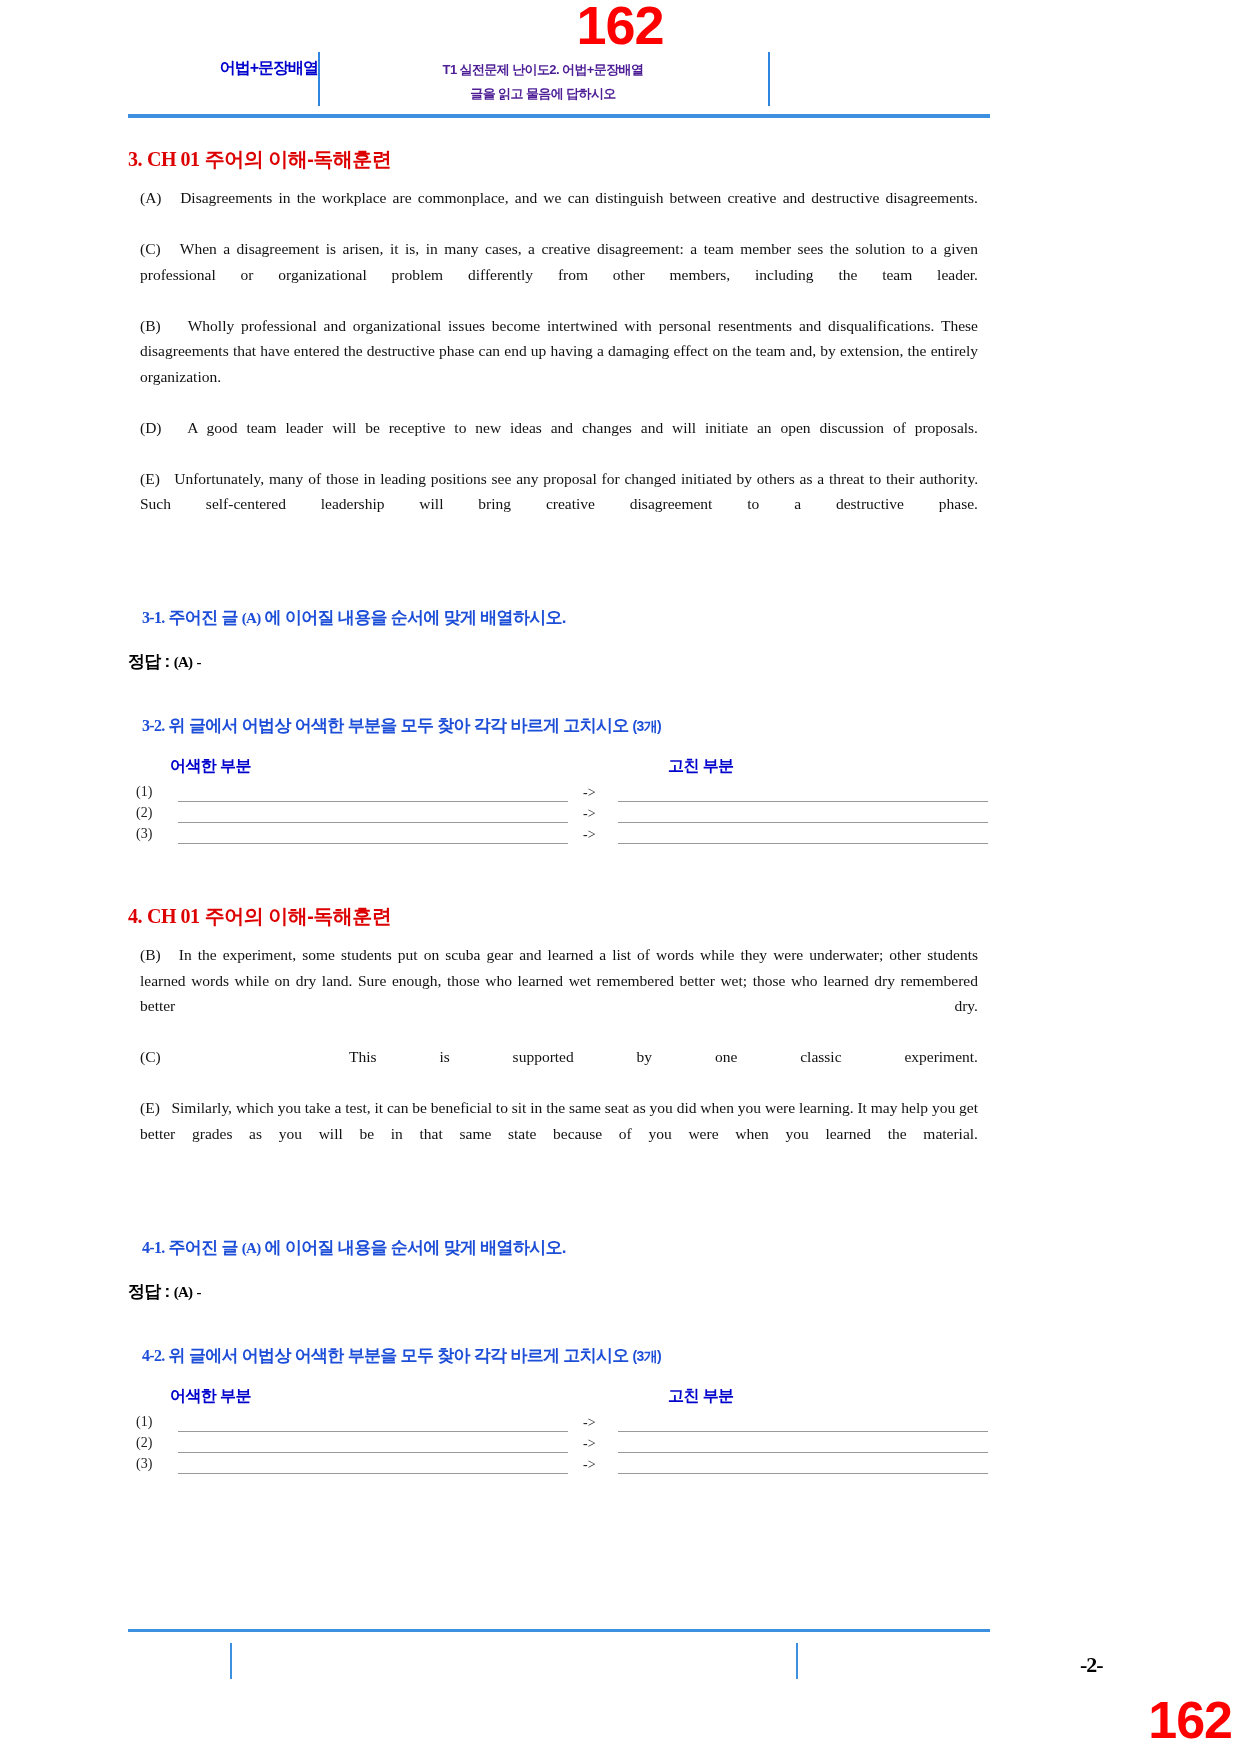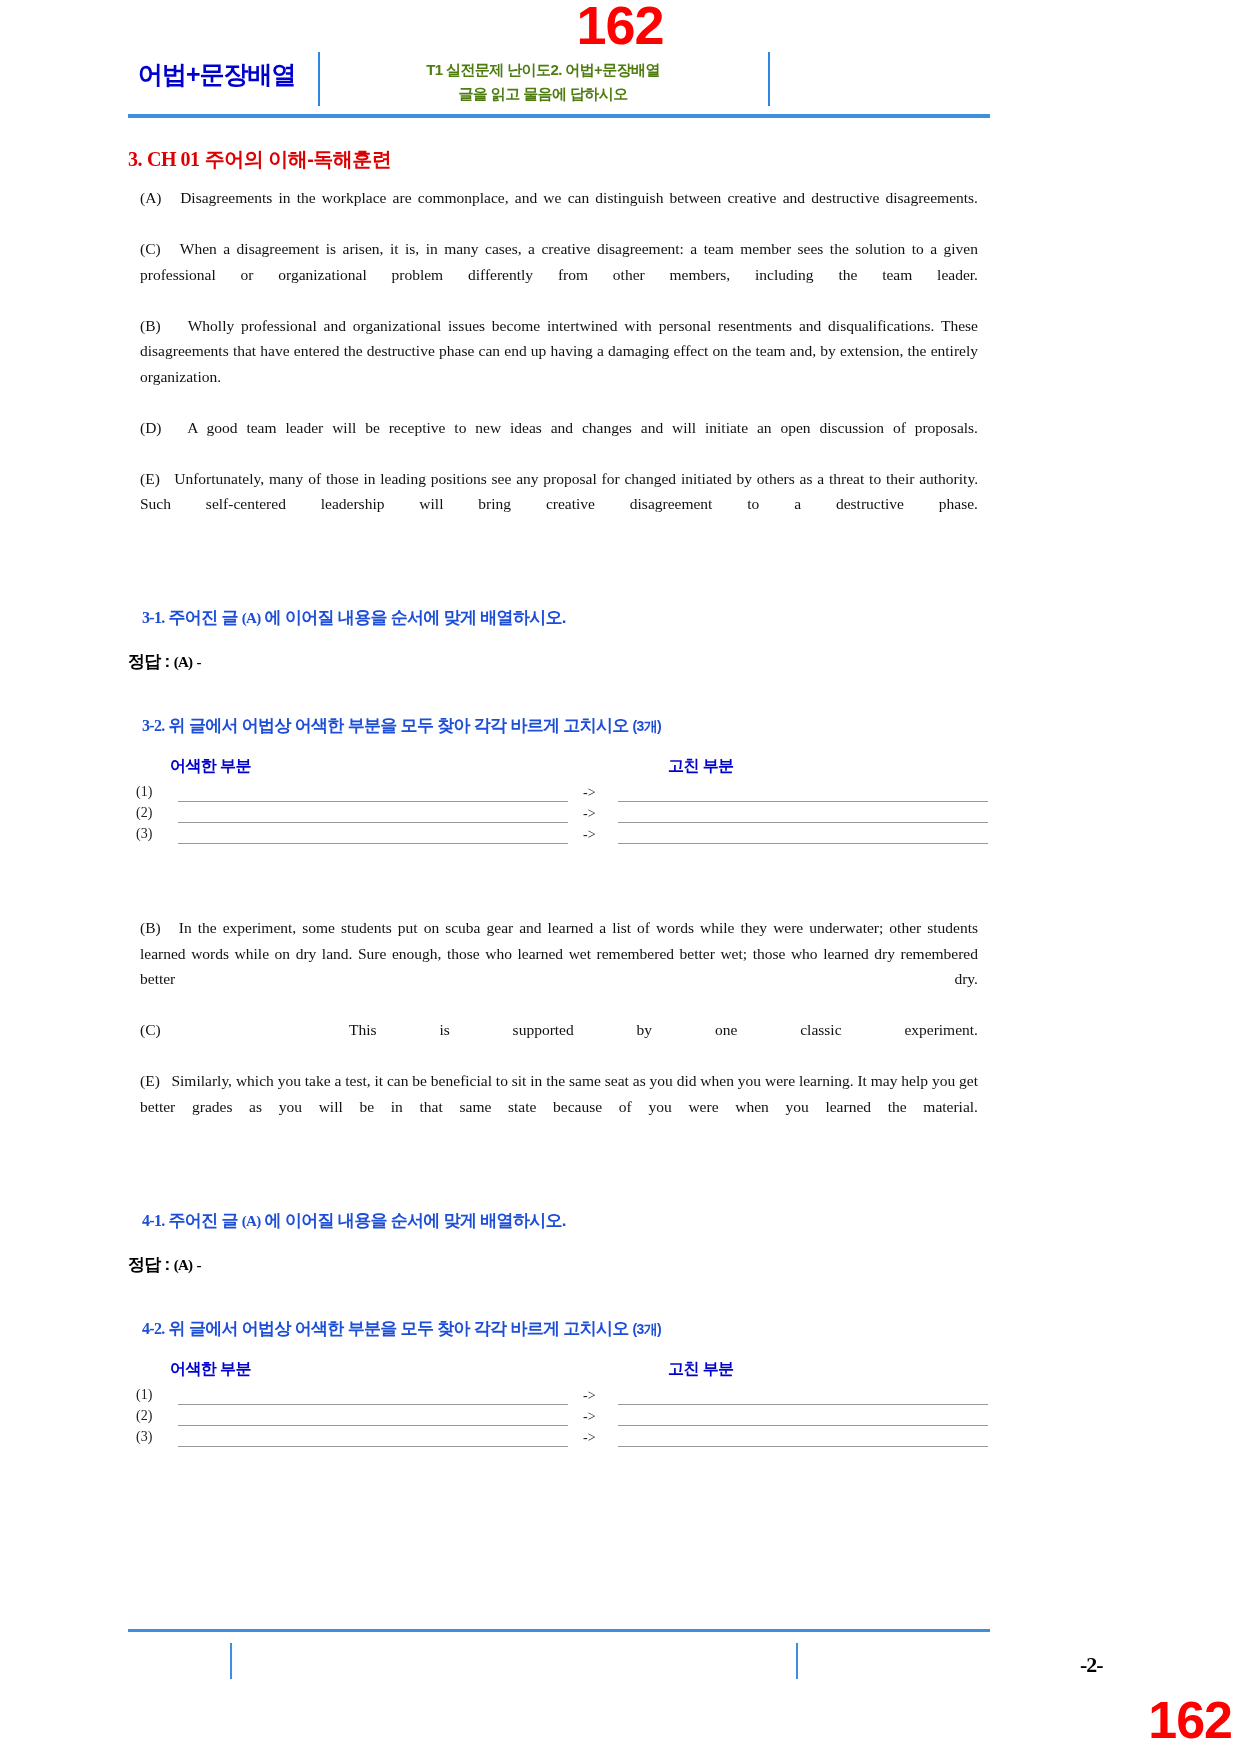--- a/index.html
+++ b/index.html
@@ -36,45 +36,45 @@
     top: 52px;
     left: 128px;
     width: 980px;
     height: 58px;
   }
   .header-cat {
     position: absolute;
     left: 10px;
     top: 6px;
     width: 180px;
-    text-align: left;
-    font-family: "Liberation Sans", sans-serif;
-    font-weight: bold;
-    font-size: 25px;
+    text-align: right;
+    font-family: "Liberation Sans", sans-serif;
+    font-weight: bold;
+    font-size: 16px;
     color: #0000cc;
     letter-spacing: -1px;
   }
   .header-divider {
     position: absolute;
     width: 2px;
     background: #2e86e0;
   }
   .hdiv-left  { left: 190px; top: 0px;  height: 54px; }
   .hdiv-right { left: 640px; top: 0px;  height: 54px; }
 
   .header-center {
     position: absolute;
     left: 200px;
     top: 6px;
     width: 430px;
     text-align: center;
     font-family: "Liberation Sans", sans-serif;
     font-weight: bold;
-    font-size: 15px;
-    color: #4d7c0f;
+    font-size: 13px;
+    color: #4c1d95;
     line-height: 24px;
     letter-spacing: -0.6px;
   }
 
   .header-rule {
     position: absolute;
     top: 114px;
     left: 128px;
     width: 862px;
     height: 4px;
@@ -315,20 +315,21 @@
         <span class="rule-a"></span>
         <span class="arrow">-&gt;</span>
         <span class="rule-b"></span>
       </div>
     </div>
   </div>
 
   <div class="gap-section"></div>
 
   <div>
+    <div class="q-title"><span class="ser">4.</span> <span class="ser">CH 01</span> <span>주어의 이해-독해훈련</span></div>
 
     <div class="passage">
       <p><span class="lbl">(B)</span>&nbsp;&nbsp; <span>In the experiment, some students put on scuba gear and learned a list of words while they were underwater; other students learned words while on dry land.  Sure enough, those who learned wet remembered better wet; those who learned dry remembered better dry.</span></p>
       <p><span class="lbl">(C)</span>&nbsp;&nbsp; <span>This is supported by one classic experiment.</span></p>
       <p><span class="lbl">(E)</span>&nbsp;&nbsp; <span>Similarly, which you take a test, it can be beneficial to sit in the same seat as you did when you were learning.  It may help you get better grades as you will be in that same state because of you were when you learned the material.</span></p>
     </div>
 
     <div class="gap-lg"></div>
 
     <div class="sub-q"><span class="num">4-1.</span> <span>주어진 글</span> <span class="paren">(A)</span> <span>에 이어질 내용을 순서에 맞게 배열하시오.</span></div>

